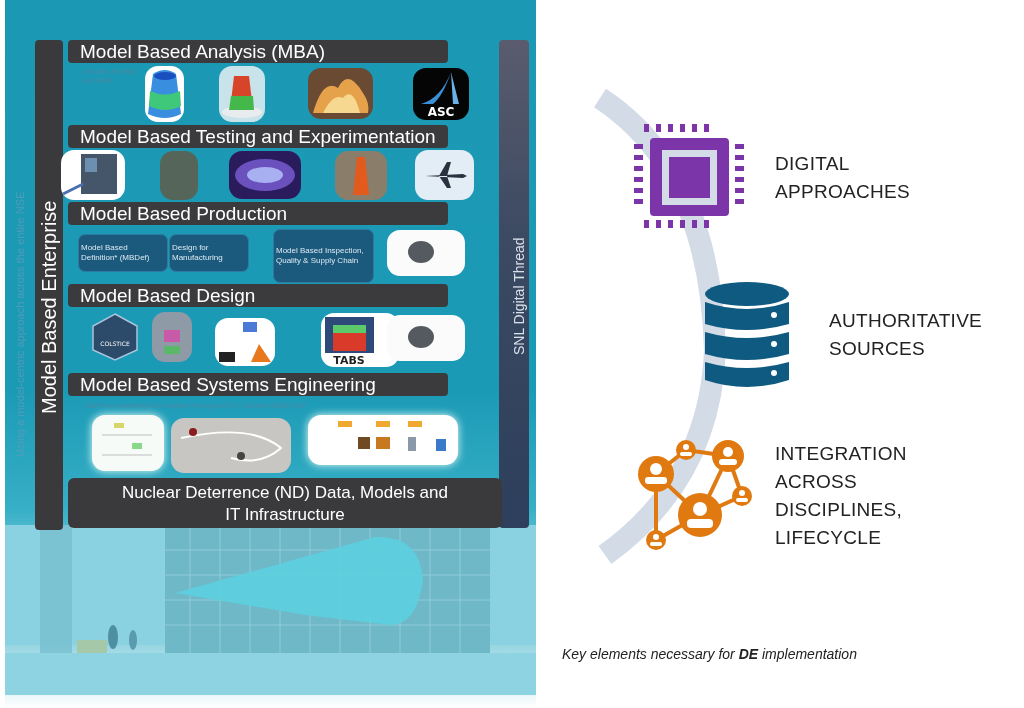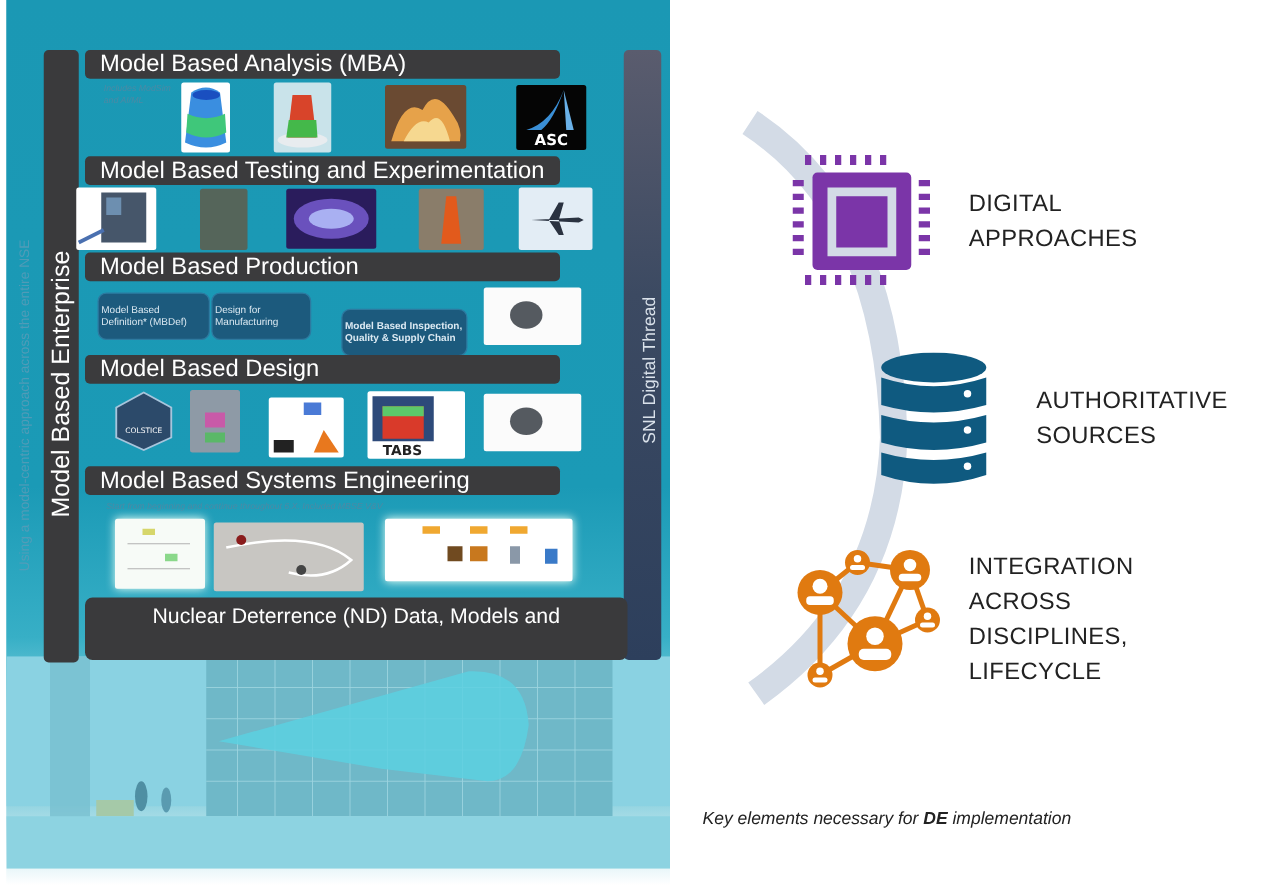--- a/index.html
+++ b/index.html
@@ -37,21 +37,21 @@
     font-size: 19px; line-height: 23px; padding-left: 12px; white-space: nowrap;
   }
   .nd-box {
     position: absolute; left: 63px; top: 478px; width: 434px; height: 50px;
     background: #3a3a3c; border-radius: 6px; color: #ffffff;
     font-size: 17px; text-align: center; line-height: 22px; padding-top: 4px;
   }
   .note {
     position: absolute; color: #4b8aa5; font-style: italic; font-size: 7px; line-height: 9px;
   }
-  .thumb { position: absolute; border-radius: 2px; overflow: hidden; }
+  .thumb { position: absolute; border-radius: 13px; overflow: hidden; }
   .pill {
     position: absolute; background: #1c5a7d; border: 1px solid #2d7aa0; border-radius: 7px;
     color: #dbe9f2; font-size: 8px; text-align: left; line-height: 10px;
     display: flex; align-items: center; justify-content: center; padding: 2px;
   }
 
   
   #arc { position: absolute; left: 540px; top: 60px; }
   .label-right { position: absolute; color: #222222; font-size: 19px; line-height: 28px; letter-spacing: 0.3px; }
   #caption { position: absolute; left: 562px; top: 646px; font-size: 14px; font-style: italic; color: #222; }
@@ -148,21 +148,21 @@
   </div>
   <div class="thumb" style="left:410px; top:150px; width:59px; height:50px; background:#e3edf5;">
     <svg width="59" height="50">
         <path d="M10 26 L48 24 L52 26 L48 28 Z M24 26 L32 12 L36 12 L32 26 Z M24 26 L32 38 L36 38 L32 26 Z" fill="#2a3240"></path>
       </svg>
   </div>
 
   <div class="section-bar" style="top:202px">Model Based Production</div>
   <div class="pill" style="left:73px; top:234px; width:90px; height:38px;">Model Based Definition* (MBDef)</div>
   <div class="pill" style="left:164px; top:234px; width:80px; height:38px;">Design for Manufacturing</div>
-  <div class="pill" style="left:268px; top:247px; width:101px; height:38px;font-weight:bold;">Model Based Inspection, Quality &amp; Supply Chain</div>
+  <div class="pill" style="left:268px; top:229px; width:101px; height:54px;">Model Based Inspection, Quality &amp; Supply Chain</div>
   <div class="thumb" style="left:382px; top:230px; width:78px; height:46px; background:#fbfbfb;">
     <svg width="78" height="46">
         <ellipse cx="34" cy="22" rx="13" ry="11" fill="#555a60"></ellipse>
       </svg>
   </div>
 
   <div class="section-bar" style="top:284px">Model Based Design</div>
   <div class="thumb" style="left:86px; top:312px; width:48px; height:50px;">
     <svg width="48" height="50">
         <polygon points="24,2 46,14 46,38 24,48 2,38 2,14" fill="#2c4a6a" stroke="#a7c5dc" stroke-width="1.5"></polygon>
@@ -175,21 +175,21 @@
         <rect x="12" y="34" width="16" height="8" fill="#5ab868"></rect>
       </svg>
   </div>
   <div class="thumb" style="left:210px; top:318px; width:60px; height:48px; background:#fff;">
     <svg width="60" height="48">
         <rect x="28" y="4" width="14" height="10" fill="#4a7ad6"></rect>
         <path d="M36 44 L44 26 L56 44 Z" fill="#e8781e"></path>
         <rect x="4" y="34" width="16" height="10" fill="#222"></rect>
       </svg>
   </div>
-  <div class="thumb" style="left:289px; top:313px; width:78px; height:54px; background:#fff;">
+  <div class="thumb" style="left:316px; top:313px; width:78px; height:54px; background:#fff;">
     <svg width="57" height="54">
         <rect x="4" y="4" width="49" height="36" fill="#2d4a7a"></rect>
         <rect x="12" y="12" width="33" height="26" fill="#d93a2a"></rect>
         <rect x="12" y="12" width="33" height="8" fill="#5cc96a"></rect>
         <text x="28" y="51" fill="#222" font-size="11" font-weight="bold" text-anchor="middle" font-family="DejaVu Sans, sans-serif">TABS</text>
       </svg>
   </div>
   <div class="thumb" style="left:382px; top:315px; width:78px; height:46px; background:#fbfbfb;">
     <svg width="78" height="46">
         <ellipse cx="34" cy="22" rx="13" ry="11" fill="#555a60"></ellipse>
@@ -219,20 +219,21 @@
         <rect x="100" y="6" width="14" height="6" fill="#f0a830"></rect>
         <rect x="50" y="22" width="12" height="12" fill="#704a20"></rect>
         <rect x="68" y="22" width="14" height="12" fill="#c8781e"></rect>
         <rect x="100" y="22" width="8" height="14" fill="#8a98a8"></rect>
         <rect x="128" y="24" width="10" height="12" fill="#3a7ac8"></rect>
       </svg>
   </div>
 
   <div class="nd-box">
     <div>Nuclear Deterrence (ND) Data, Models and</div>
+    <div>IT Infrastructure</div>
   </div>
 </div>
 
 <svg id="arc" width="200" height="540" viewBox="0 0 200 540">
   <path d="M60 38 Q170 110 175 290 Q170 420 65 495" stroke="#d3dbe6" stroke-width="22" fill="none"></path>
 </svg>
 
 <svg style="position:absolute; left:634px; top:122px;" width="110" height="116">
   <g fill="#7b35a8">
     <rect x="10" y="2" width="5" height="8"></rect>

